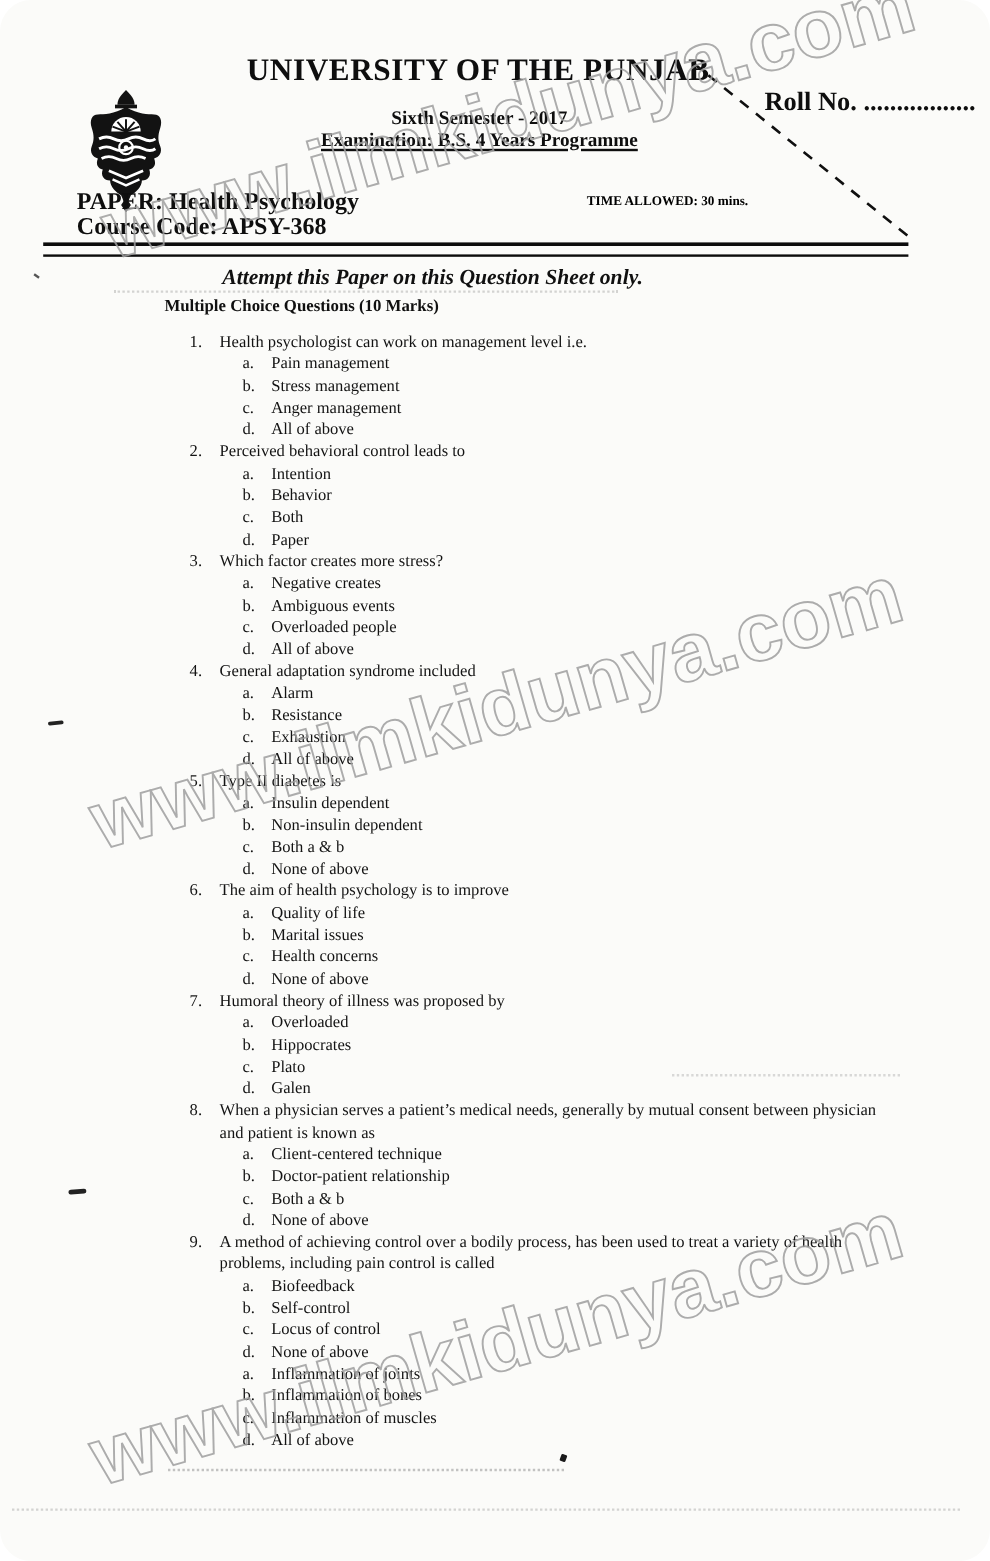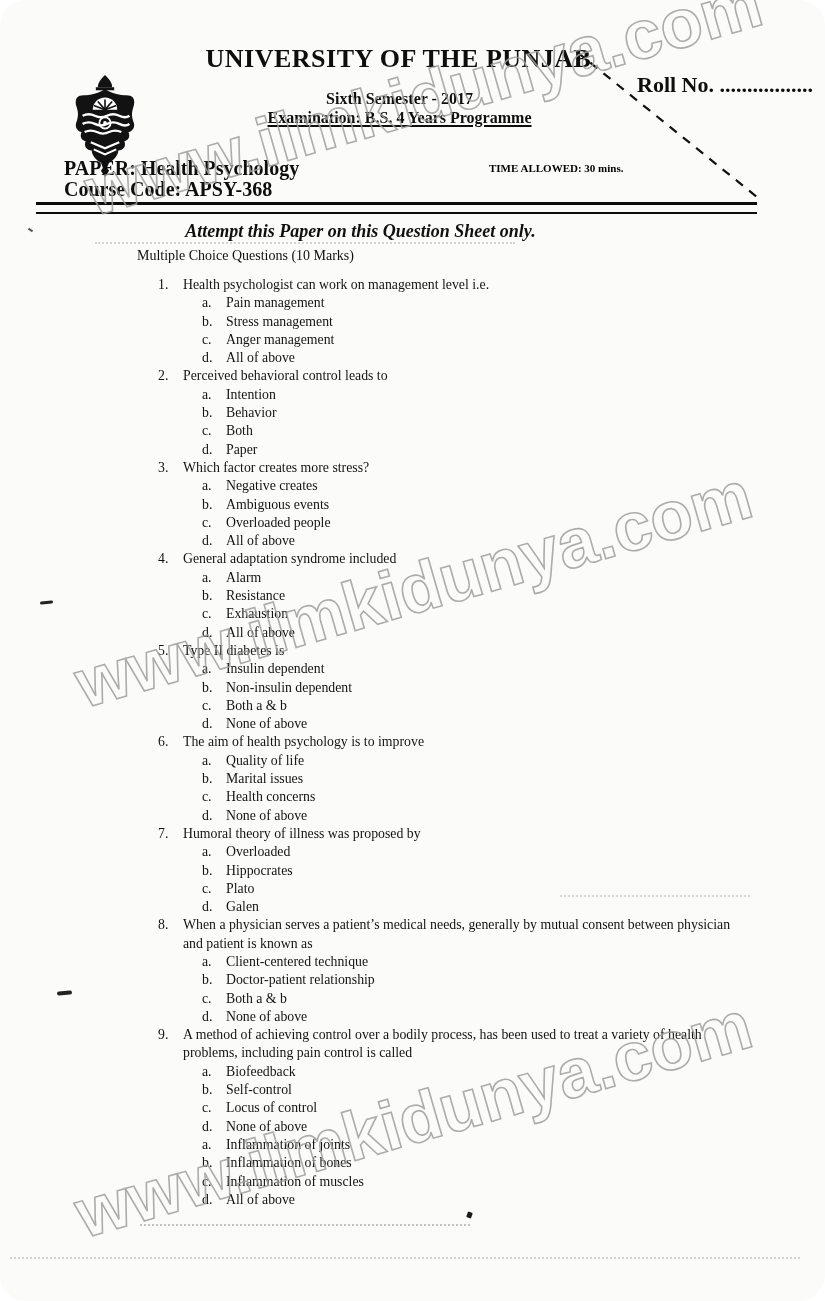--- a/index.html
+++ b/index.html
@@ -42,21 +42,21 @@
   }
   .diag-line{position:absolute;left:0;top:0;width:825px;height:1301px;pointer-events:none;}
   
   .attempt-note{
     position:absolute;left:0;top:221px;width:100%;text-align:center;
     transform:translateX(-52px);
     font-size:18px;font-weight:bold;font-style:italic;color:#101010;
   }
   .mcq-heading{
     position:absolute;left:137px;top:248px;
-    font-size:14px;font-weight:normal;color:#101010;
+    font-size:14px;font-weight:bold;color:#101010;
   }
   .questions{
     position:absolute;left:158px;top:276px;width:600px;
     font-size:13.8px;line-height:18.3px;color:#131313;
   }
   .q-row{display:flex;}
   .q-num{flex:0 0 25px;}
   .q-text{width:566px;}
   .opts{margin-left:44px;}
   .opt-row{display:flex;}

